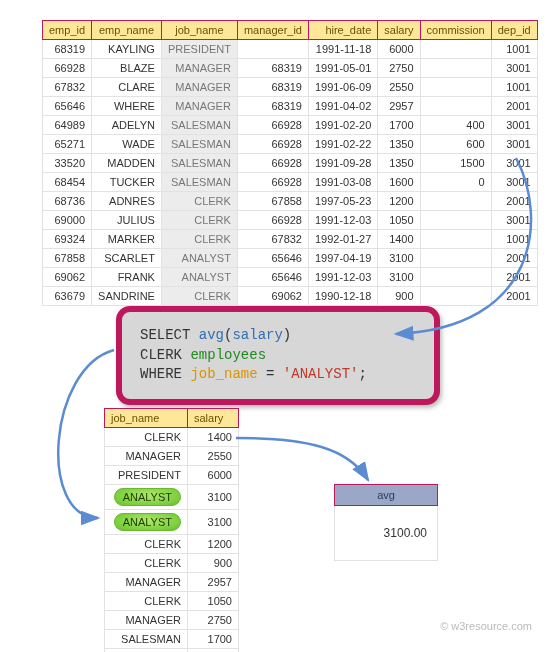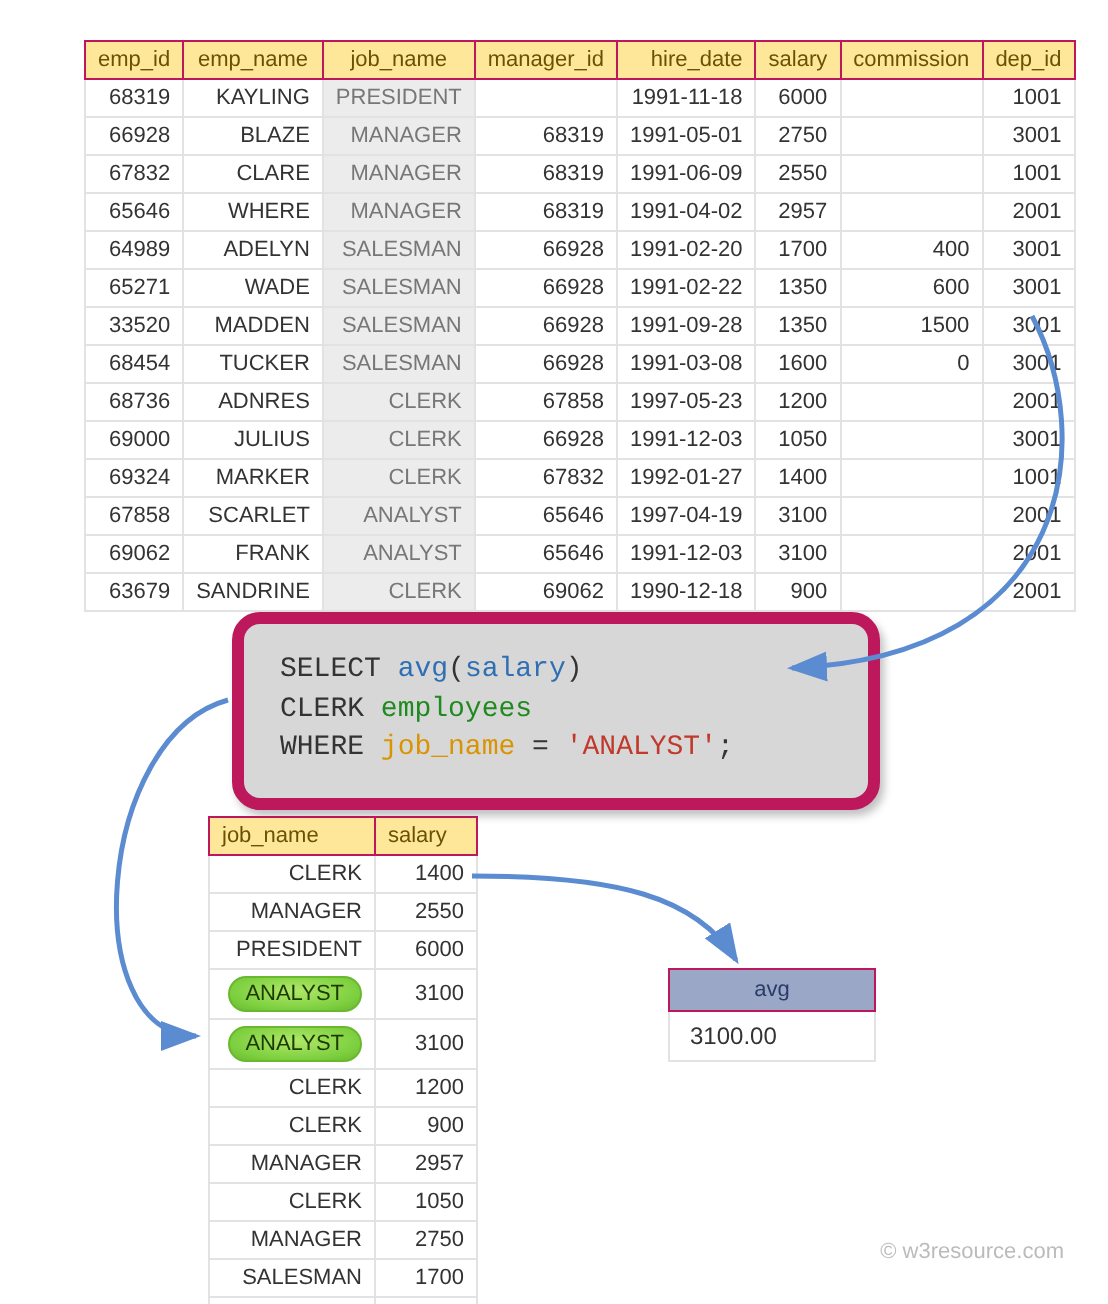--- a/index.html
+++ b/index.html
@@ -83,22 +83,22 @@
   
   #res-table { position: absolute; left: 316px; top: 466px; }
   #res-table th {
     background: #9aa7c7;
     color: #293b66;
     text-align: center;
     min-width: 90px;
     padding: 4px 6px;
   }
   #res-table td {
-    text-align: left;
-    padding: 5px 10px;
+    text-align: right;
+    padding: 20px 10px;
     font-size: 12px;
   }
 
   .credit {
     position: absolute;
     right: 4px;
     bottom: 2px;
     color: #bbb;
     font-size: 11px;
   }

